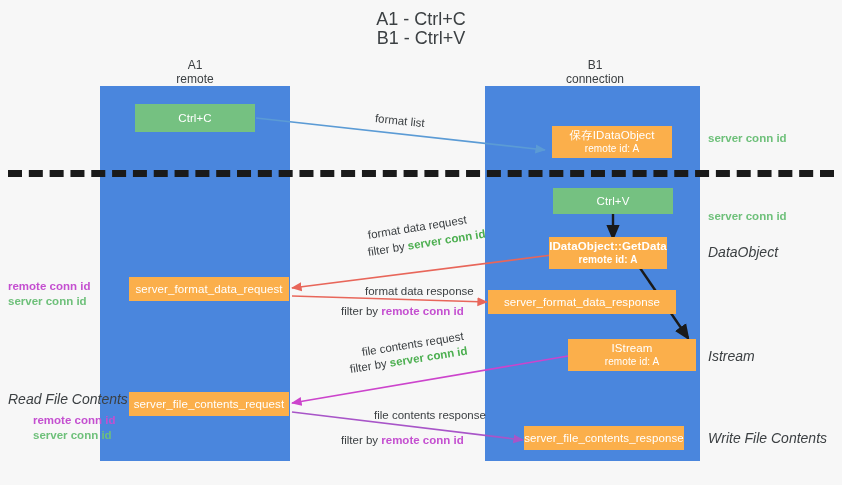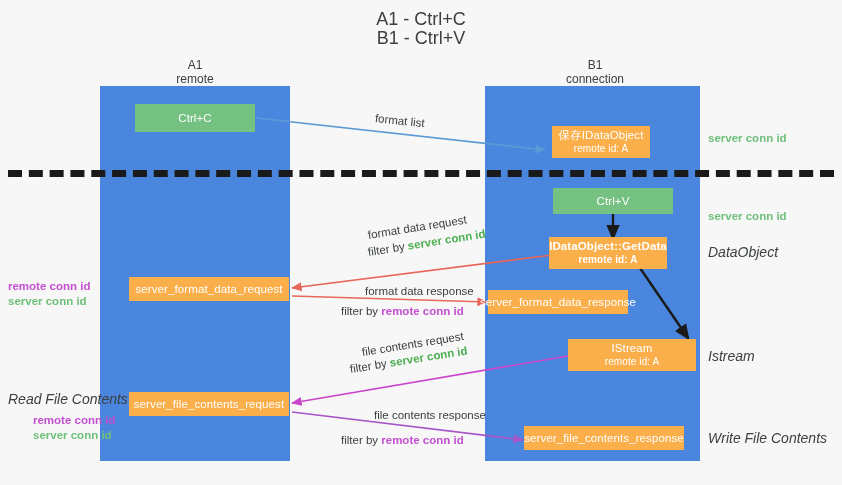--- a/index.html
+++ b/index.html
@@ -152,39 +152,39 @@
     <line x1="568" y1="356" x2="292" y2="403" stroke="#cc44cc" stroke-width="1.6" marker-end="url(#ah-magenta)"></line>
     <line x1="292" y1="412" x2="523" y2="440" stroke="#a855c8" stroke-width="1.6" marker-end="url(#ah-purple)"></line>
   </svg>
 
   <div class="dash-line"></div>
 
   <div class="node green" style="left:135px; top:104px; width:120px; height:28px;">
     <span>Ctrl+C</span>
   </div>
 
-  <div class="node orange" style="left:552px; top:126px; width:98px; height:32px;">
+  <div class="node orange" style="left:552px; top:126px; width:120px; height:32px;">
     <span>保存IDataObject</span>
     <span class="line2">remote id: A</span>
   </div>
 
   <div class="node green" style="left:553px; top:188px; width:120px; height:26px;">
     <span>Ctrl+V</span>
   </div>
 
   <div class="node orange" style="left:549px; top:237px; width:118px; height:32px;font-weight:bold;">
     <span>IDataObject::GetData</span>
     <span class="line2">remote id: A</span>
   </div>
 
   <div class="node orange" style="left:129px; top:277px; width:160px; height:24px;">
     <span>server_format_data_request</span>
   </div>
 
-  <div class="node orange" style="left:488px; top:290px; width:140px; height:24px;">
+  <div class="node orange" style="left:488px; top:290px; width:188px; height:24px;">
     <span>server_format_data_response</span>
   </div>
 
   <div class="node orange" style="left:568px; top:339px; width:128px; height:32px;">
     <span>IStream</span>
     <span class="line2">remote id: A</span>
   </div>
 
   <div class="node orange" style="left:129px; top:392px; width:160px; height:24px;">
     <span>server_file_contents_request</span>

